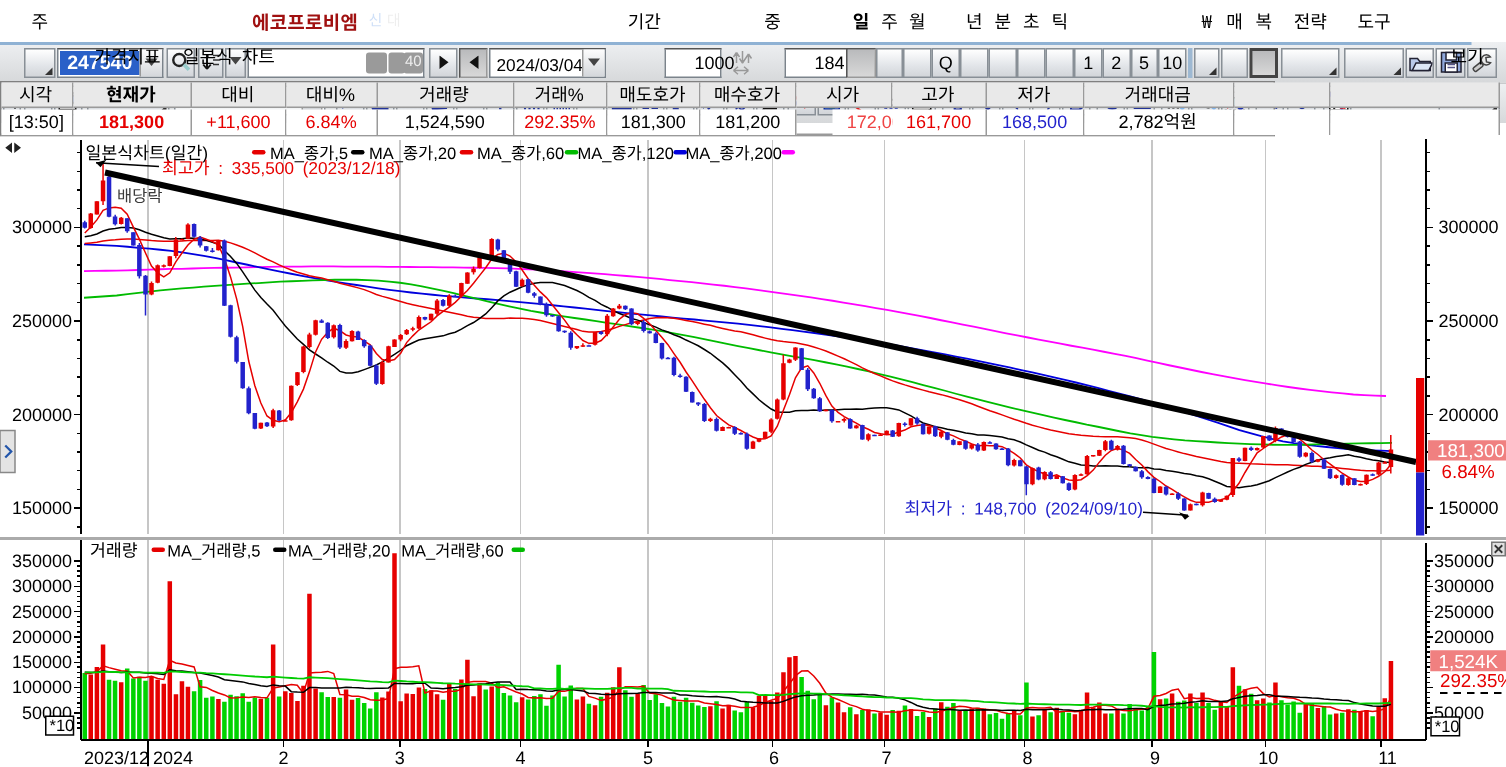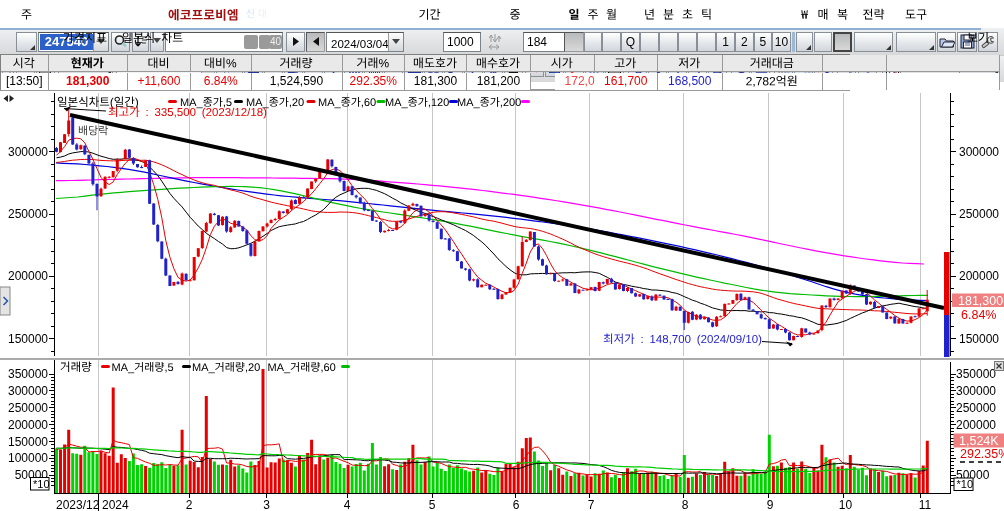--- a/index.html
+++ b/index.html
@@ -4,21 +4,21 @@
 html,body{width:1004px;height:511px;overflow:hidden;background:#fff;font-family:"Liberation Sans",sans-serif;}
 #wrap{position:relative;width:1004px;height:511px;}
 .tb{position:absolute;left:0;width:1004px;background:linear-gradient(#eef0f2,#d6d8da);margin-top:28px;}
 #tb1{top:0;height:28px;border-bottom:1px solid #c8cacc;}
 #tb1:before{content:"";position:absolute;left:0;top:0;width:981px;height:2px;background:#8fb2d4;}
 #tb2{top:28px;height:26px;}
 .b{position:absolute;top:4px;height:20px;background:linear-gradient(#ffffff,#e2e5e9 60%,#d2d5d9);border:1px solid #888f96;font-size:12px;color:#000;text-align:center;line-height:18px;}
 .b2{position:absolute;top:1px;height:20px;background:linear-gradient(#ffffff,#e2e5e9 60%,#d2d5d9);border:1px solid #888f96;}
 .pressed{background:linear-gradient(#b9babc,#d8d8d8);border-color:#555 #999 #999 #555;}
 .crn:after{content:"";position:absolute;right:1px;bottom:1px;border-left:5px solid transparent;border-bottom:5px solid #333;}
-.inp{position:absolute;top:4px;height:20px;background:#fff;border:1px solid #7b838b;border-top-color:#555;font-size:12px;line-height:18px;padding-left:3px;}
+.inp{position:absolute;top:4px;height:20px;background:#fff;border:1px solid #7b838b;border-top-color:#555;font-size:12px;line-height:18px;padding-left:19px;}
 .tri-d{display:inline-block;width:0;height:0;border:4px solid transparent;border-top:5px solid #444;margin-top:8px;}
 #qt{position:absolute;left:0;top:54px;width:850px;height:37px;border:1px solid #808080;border-bottom:2px solid #999;}
 .hc{position:absolute;top:0;height:17px;background:#e9e9e9;border-right:1px solid #9a9a9a;font-size:12px;text-align:center;line-height:17px;color:#000;border-bottom:1px solid #9a9a9a;}
 .vc{position:absolute;top:18px;height:17px;background:#fff;border-right:1px solid #9a9a9a;font-size:12px;text-align:center;line-height:16px;}
 svg text{font-family:"Liberation Sans",sans-serif;}
 </style></head><body>
 <div id="wrap">
 <div class="tb" id="tb1">
       <div class="b crn" style="left:16px;width:21px;"></div>
       <div class="inp" style="left:38px;width:71px;padding:0;">

